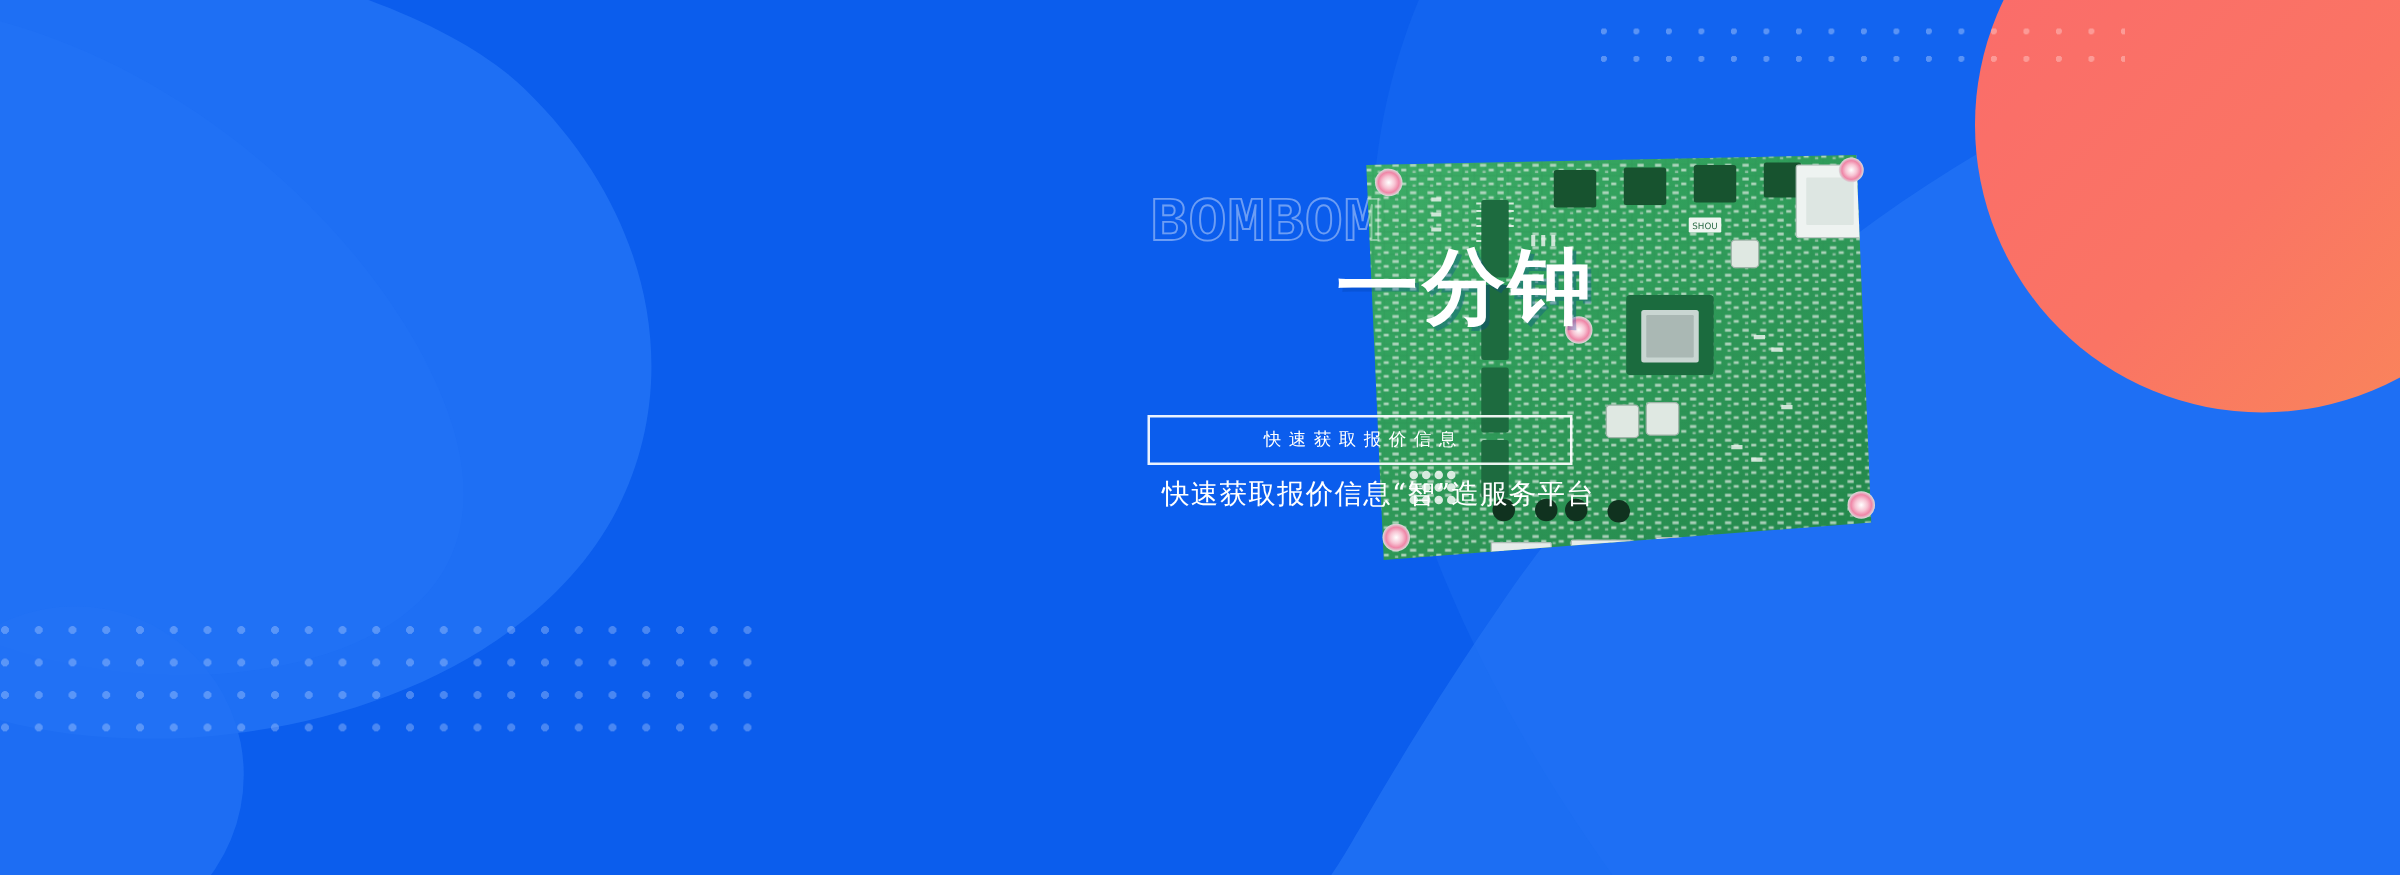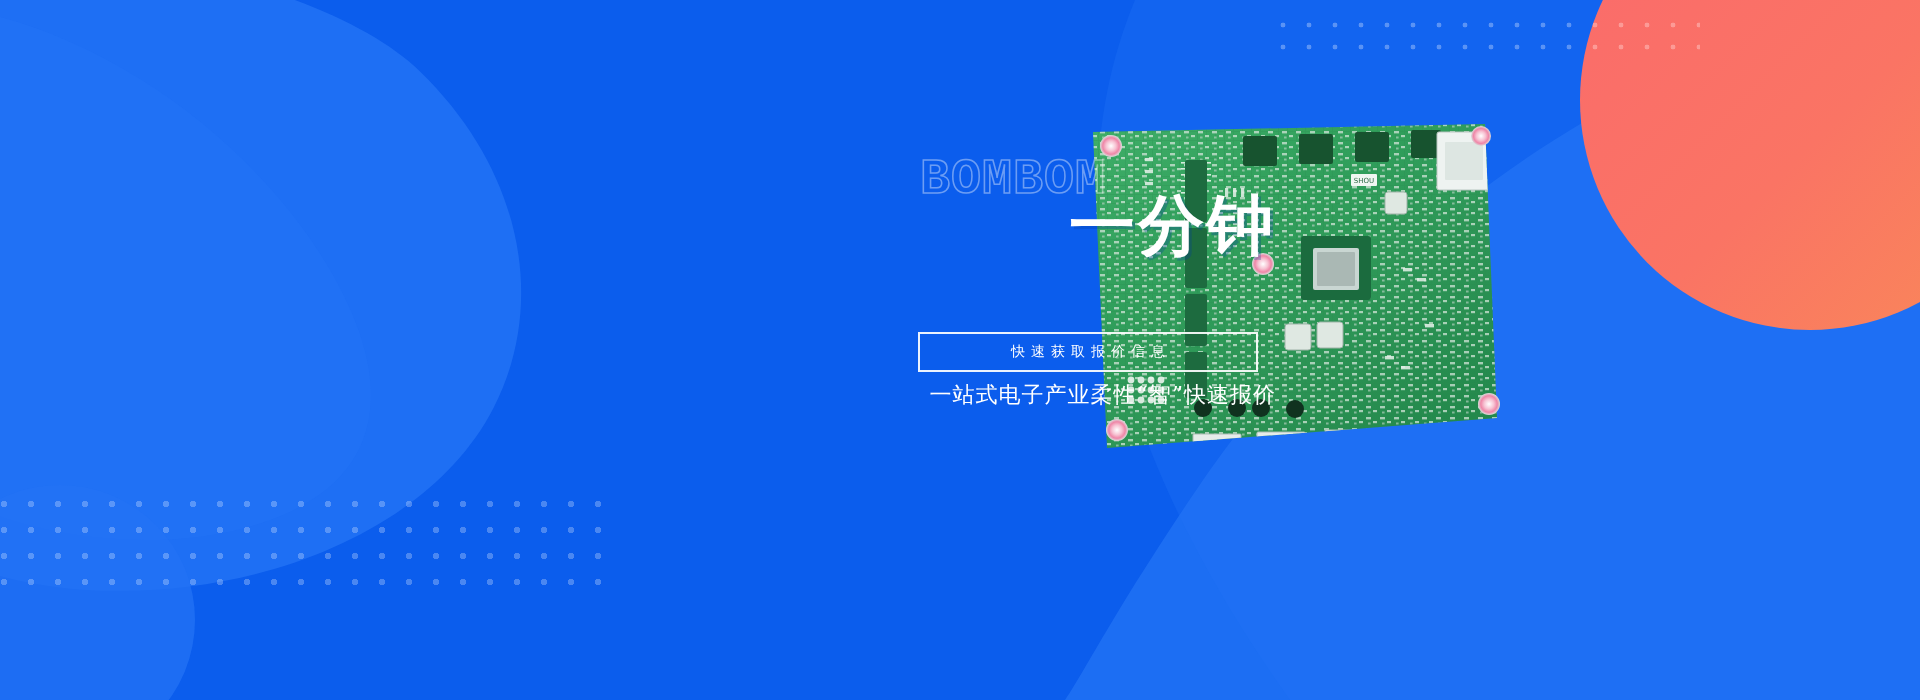--- a/index.html
+++ b/index.html
@@ -40,21 +40,21 @@
   }
 
   .headline{
     position:absolute;left:756px;top:196px;width:520px;
     text-align:right;
     color:#ffffff;
     font-weight:900;
     font-size:66px;
     line-height:1.07;
     letter-spacing:3px;
-    font-family:Liberation Mono, monospace;
+    font-family:Liberation Serif, serif;
     text-shadow:3px 3px 0 rgba(4,60,160,.28);
   }
   .headline .l1{display:block;}
   .headline .l2{display:block;}
 
   .tagbox{
     position:absolute;left:918px;top:332px;
     width:340px;height:40px;
     border:2px solid rgba(255,255,255,.92);
     display:flex;align-items:center;justify-content:center;
@@ -269,16 +269,16 @@
     <div class="ghost-word">BOMBOM</div>
 
     <div class="headline">
       <span class="l1">一分钟</span>
     </div>
 
     <div class="tagbox">
       <span>快速获取报价信息</span>
     </div>
 
-    <div class="subtitle">一站式电子产业柔性“智”快速报价</div>
+    <div class="subtitle">快速获取报价信息“智”造服务平台</div>
   </div>
 
 </div>
 
 </body></html>

